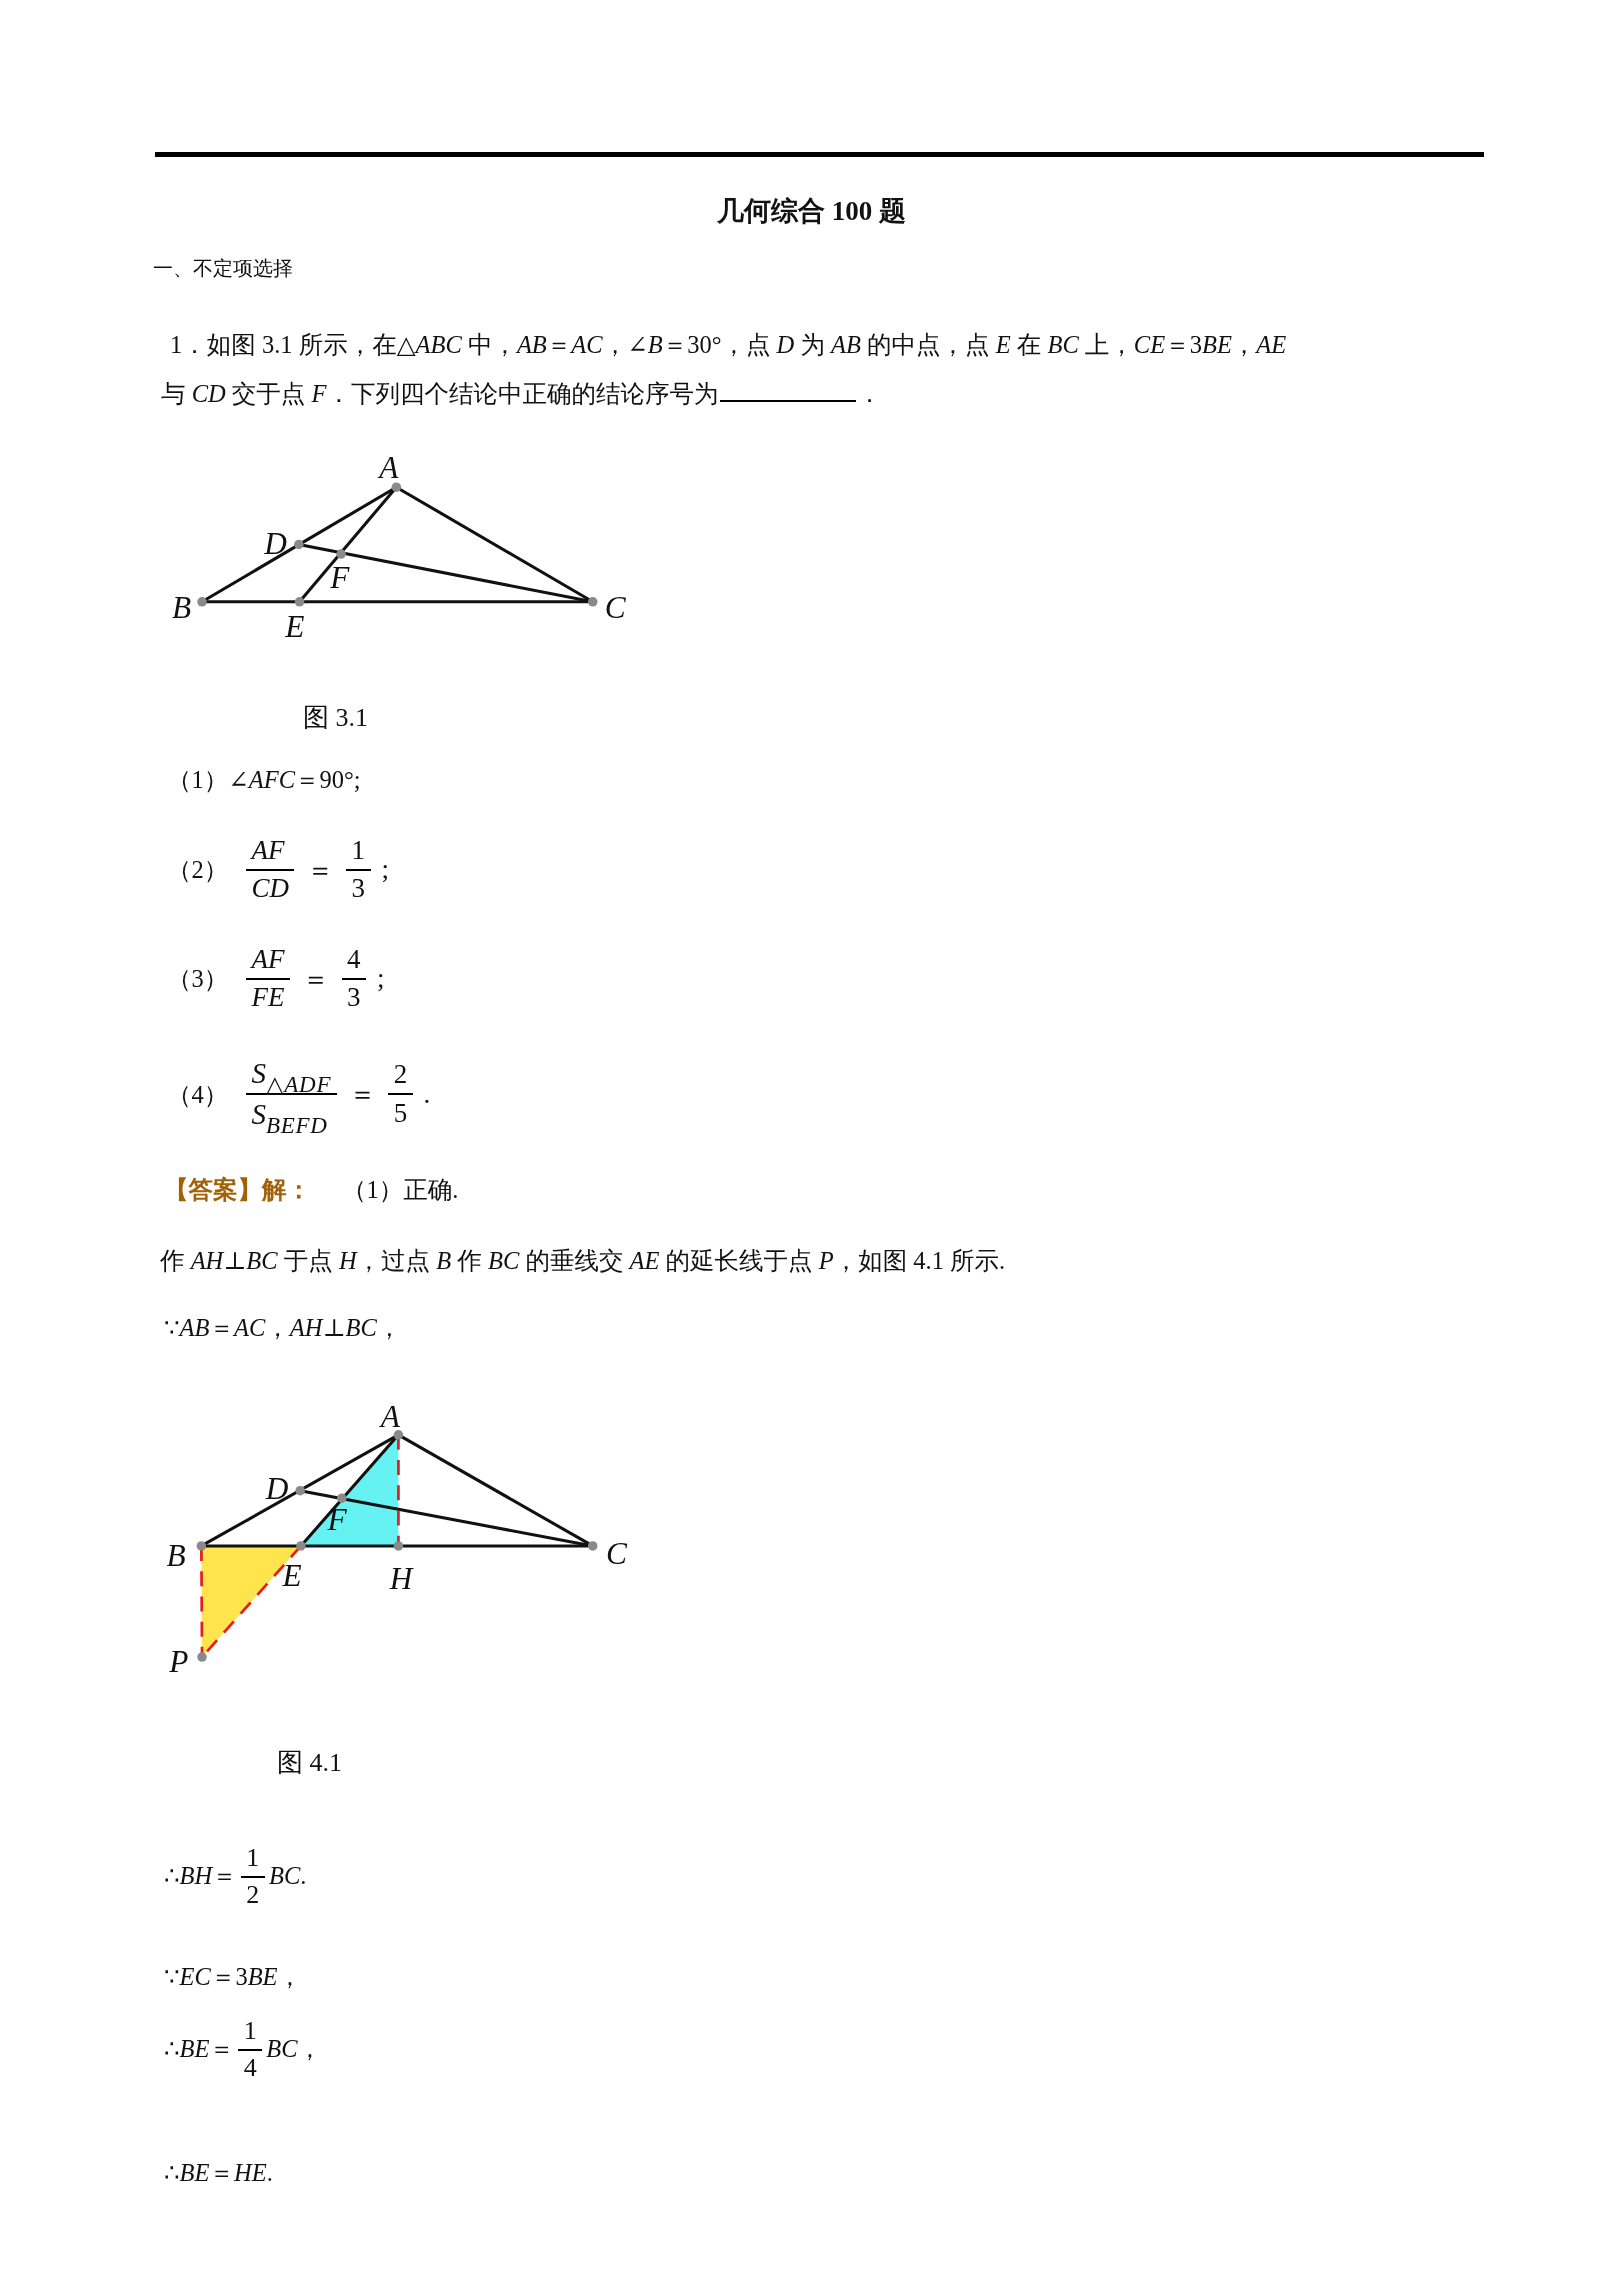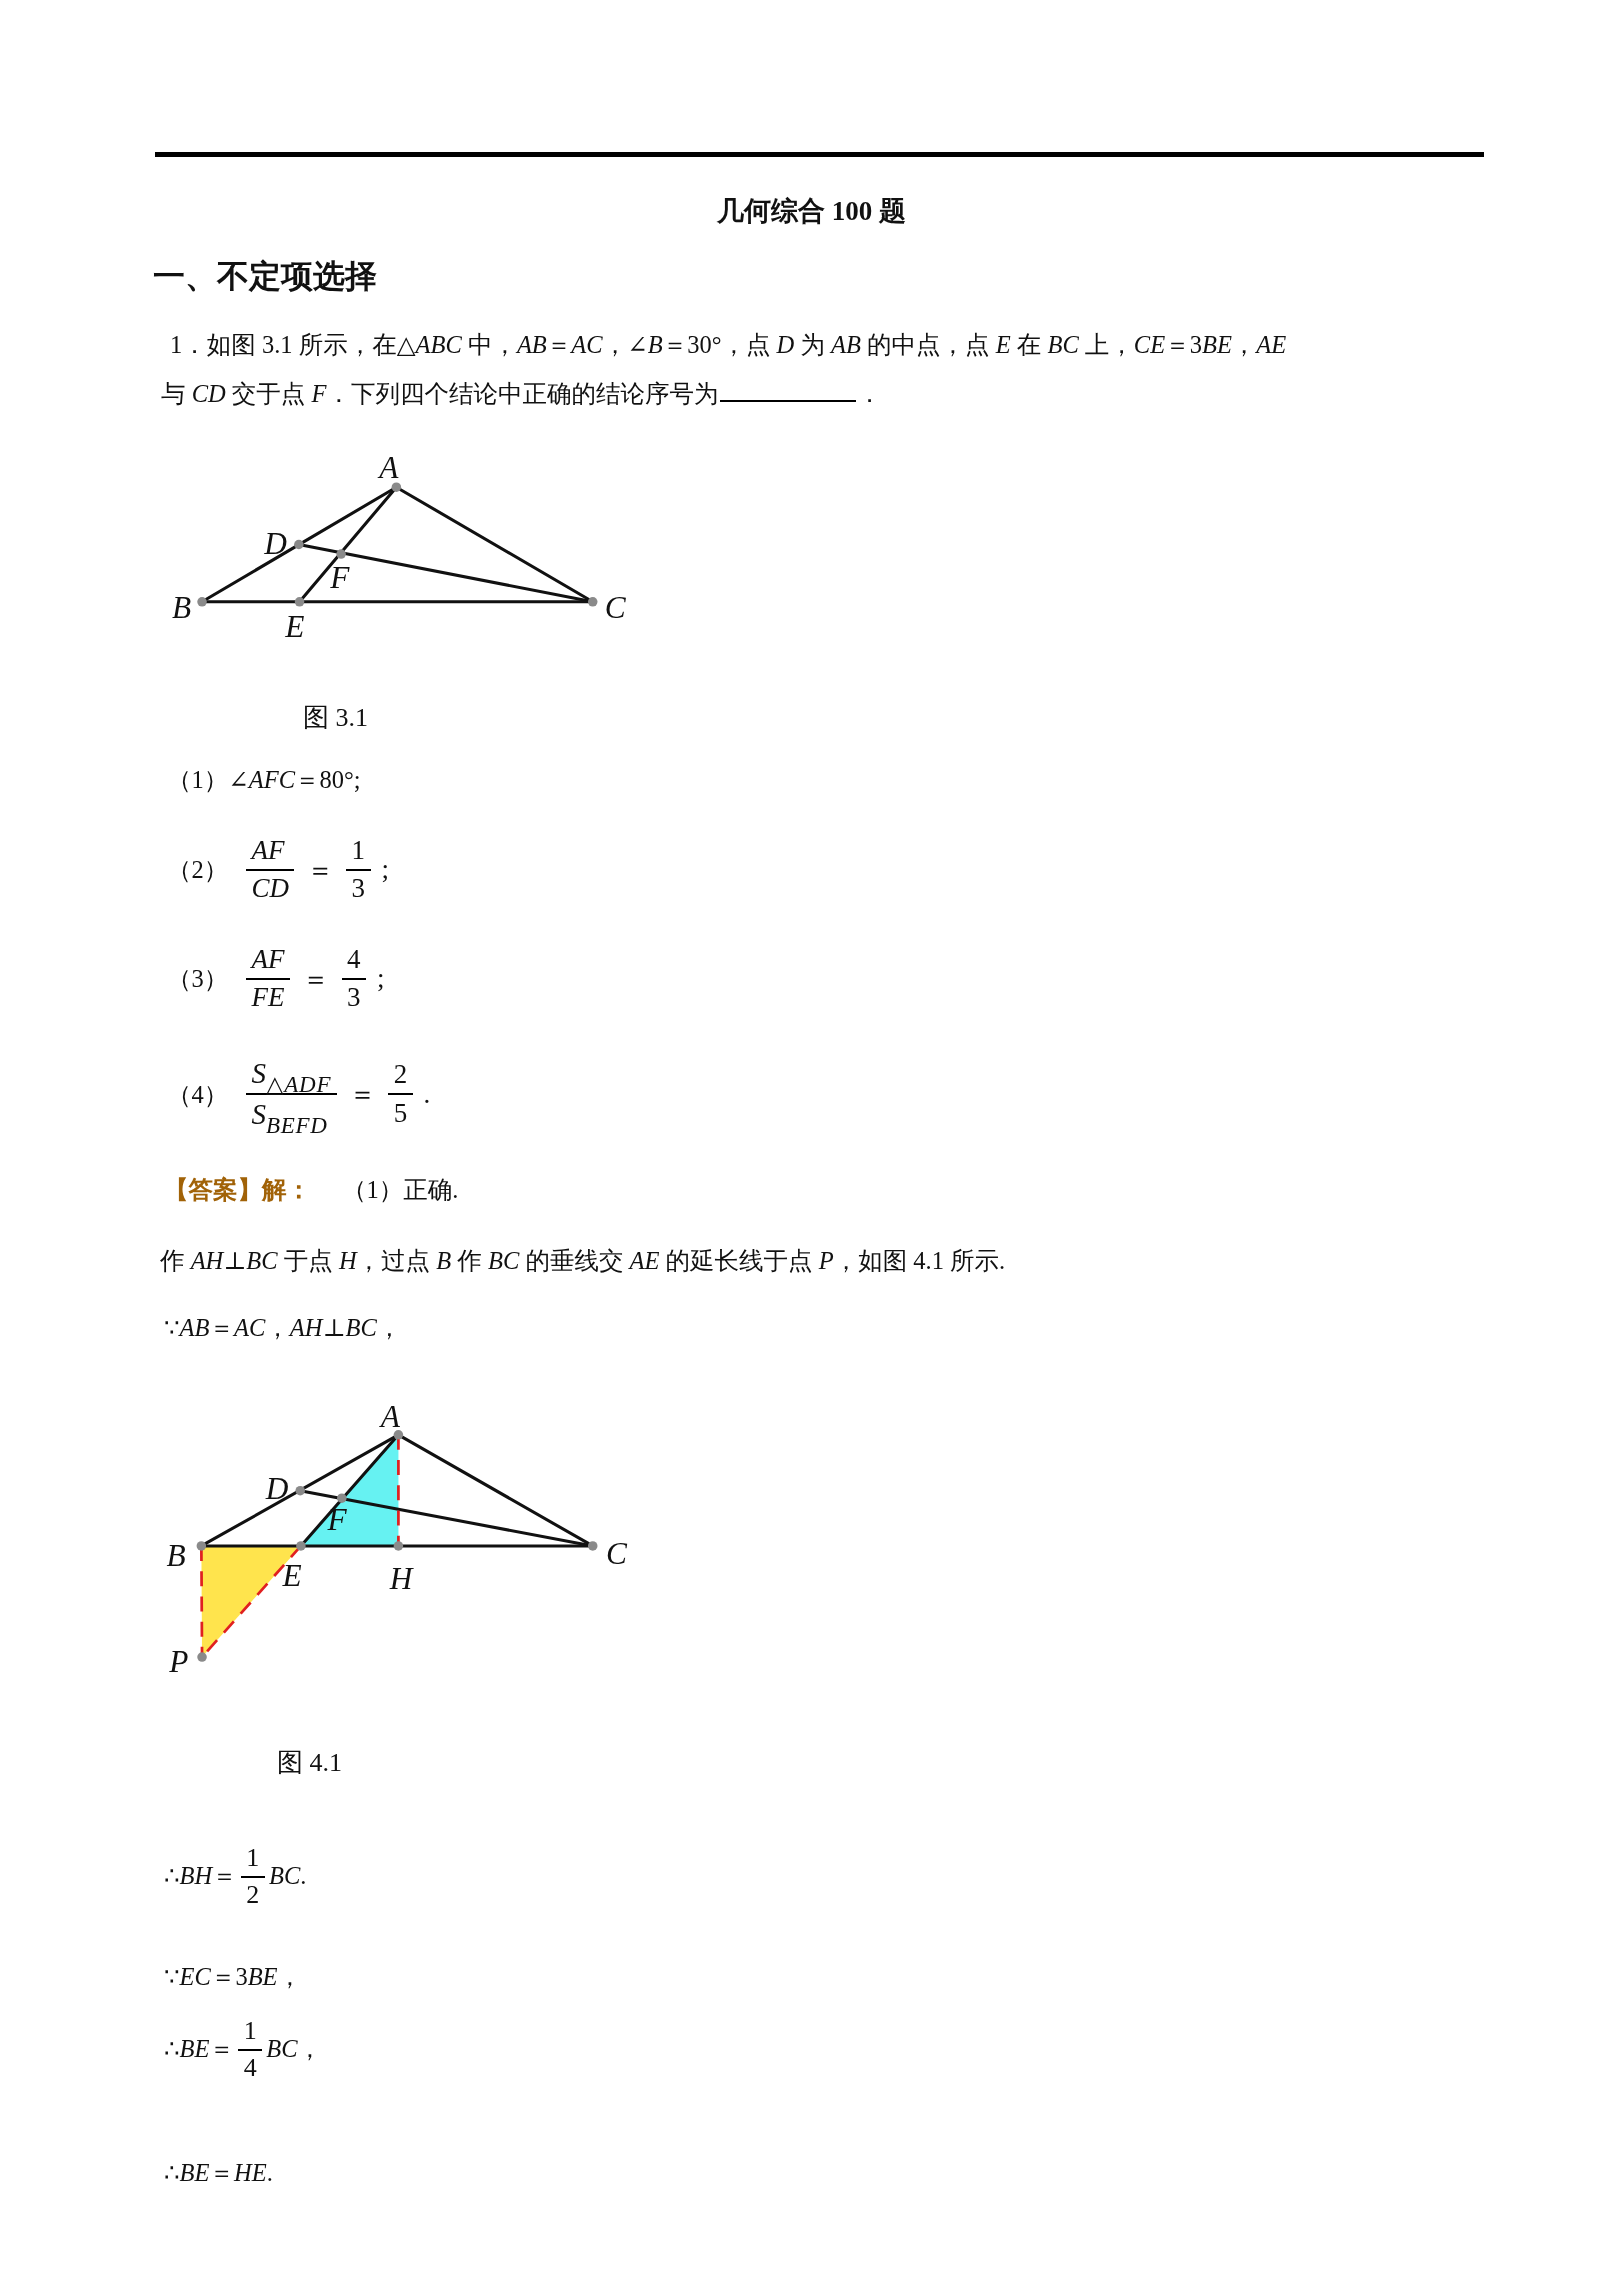--- a/index.html
+++ b/index.html
@@ -3,21 +3,21 @@
 <meta charset="utf-8">
 <style>
   html,body{margin:0;padding:0;background:#fff;}
   .page{position:relative;width:1623px;height:2295px;background:#ffffff;overflow:hidden;
         font-family:"Liberation Serif","DejaVu Serif",serif;color:#111;}
   .abs{position:absolute;}
   .row{position:absolute;display:flex;align-items:center;white-space:pre;}
   .brow{position:absolute;display:flex;align-items:baseline;white-space:pre;}
   .rule{position:absolute;background:#000;}
   .title{position:absolute;left:0;width:1623px;text-align:center;font-size:27px;font-weight:bold;margin-top:8px;}
-  .heading{position:absolute;font-size:32px;font-weight:bold;}
+  .heading{position:absolute;font-size:20px;font-weight:normal;}
   .body36{font-size:24.5px;line-height:1.25;}
   .seg-r{font-style:normal;}
   .seg-i{font-style:italic;}
   .blank{display:inline-block;width:136px;height:5.5px;border-bottom:2.7px solid #000;margin:0 1.4px;}
   .frac{display:inline-flex;flex-direction:column;align-items:flex-start;margin:0 8.2px;font-size:27px;font-style:italic;line-height:1.15;}
   .frac .bar{align-self:stretch;height:0;border-top:2.7px solid #000;margin:2.7px 0;}
   .frac .num,.frac .den{padding:0 5.5px;text-align:center;}
   .frac.digits{font-style:normal;}
   .eq{font-size:27px;margin:0 4.1px;}
   .tail{font-size:27px;margin-left:2.7px;}
@@ -66,21 +66,21 @@
     <text x="570" y="700" text-anchor="middle">A</text>
     <text x="404" y="812" text-anchor="middle">D</text>
     <text x="498" y="862" text-anchor="middle">F</text>
     <text x="266" y="906" text-anchor="middle">B</text>
     <text x="432" y="934" text-anchor="middle">E</text>
     <text x="902" y="906" text-anchor="middle">C</text>
   </svg>
   <div class="caption" style="left:281px;top:687px;">图 3.1</div>
 
   <div class="brow body36" style="left:167px;top:765px;">
-    <span><span class="seg-r">（1）∠</span><span class="seg-i">AFC</span><span class="seg-r">＝80°;</span></span>
+    <span><span class="seg-r">（1）∠</span><span class="seg-i">AFC</span><span class="seg-r">＝90°;</span></span>
   </div>
 
   <div class="row" style="left:167px;top:815px;height:109px;">
     <span class="prefix">（2）</span>
     <span class="frac">
       <span class="num">AF</span>
       <span class="bar"></span>
       <span class="den">CD</span>
     </span>
     <span class="eq">＝</span>

